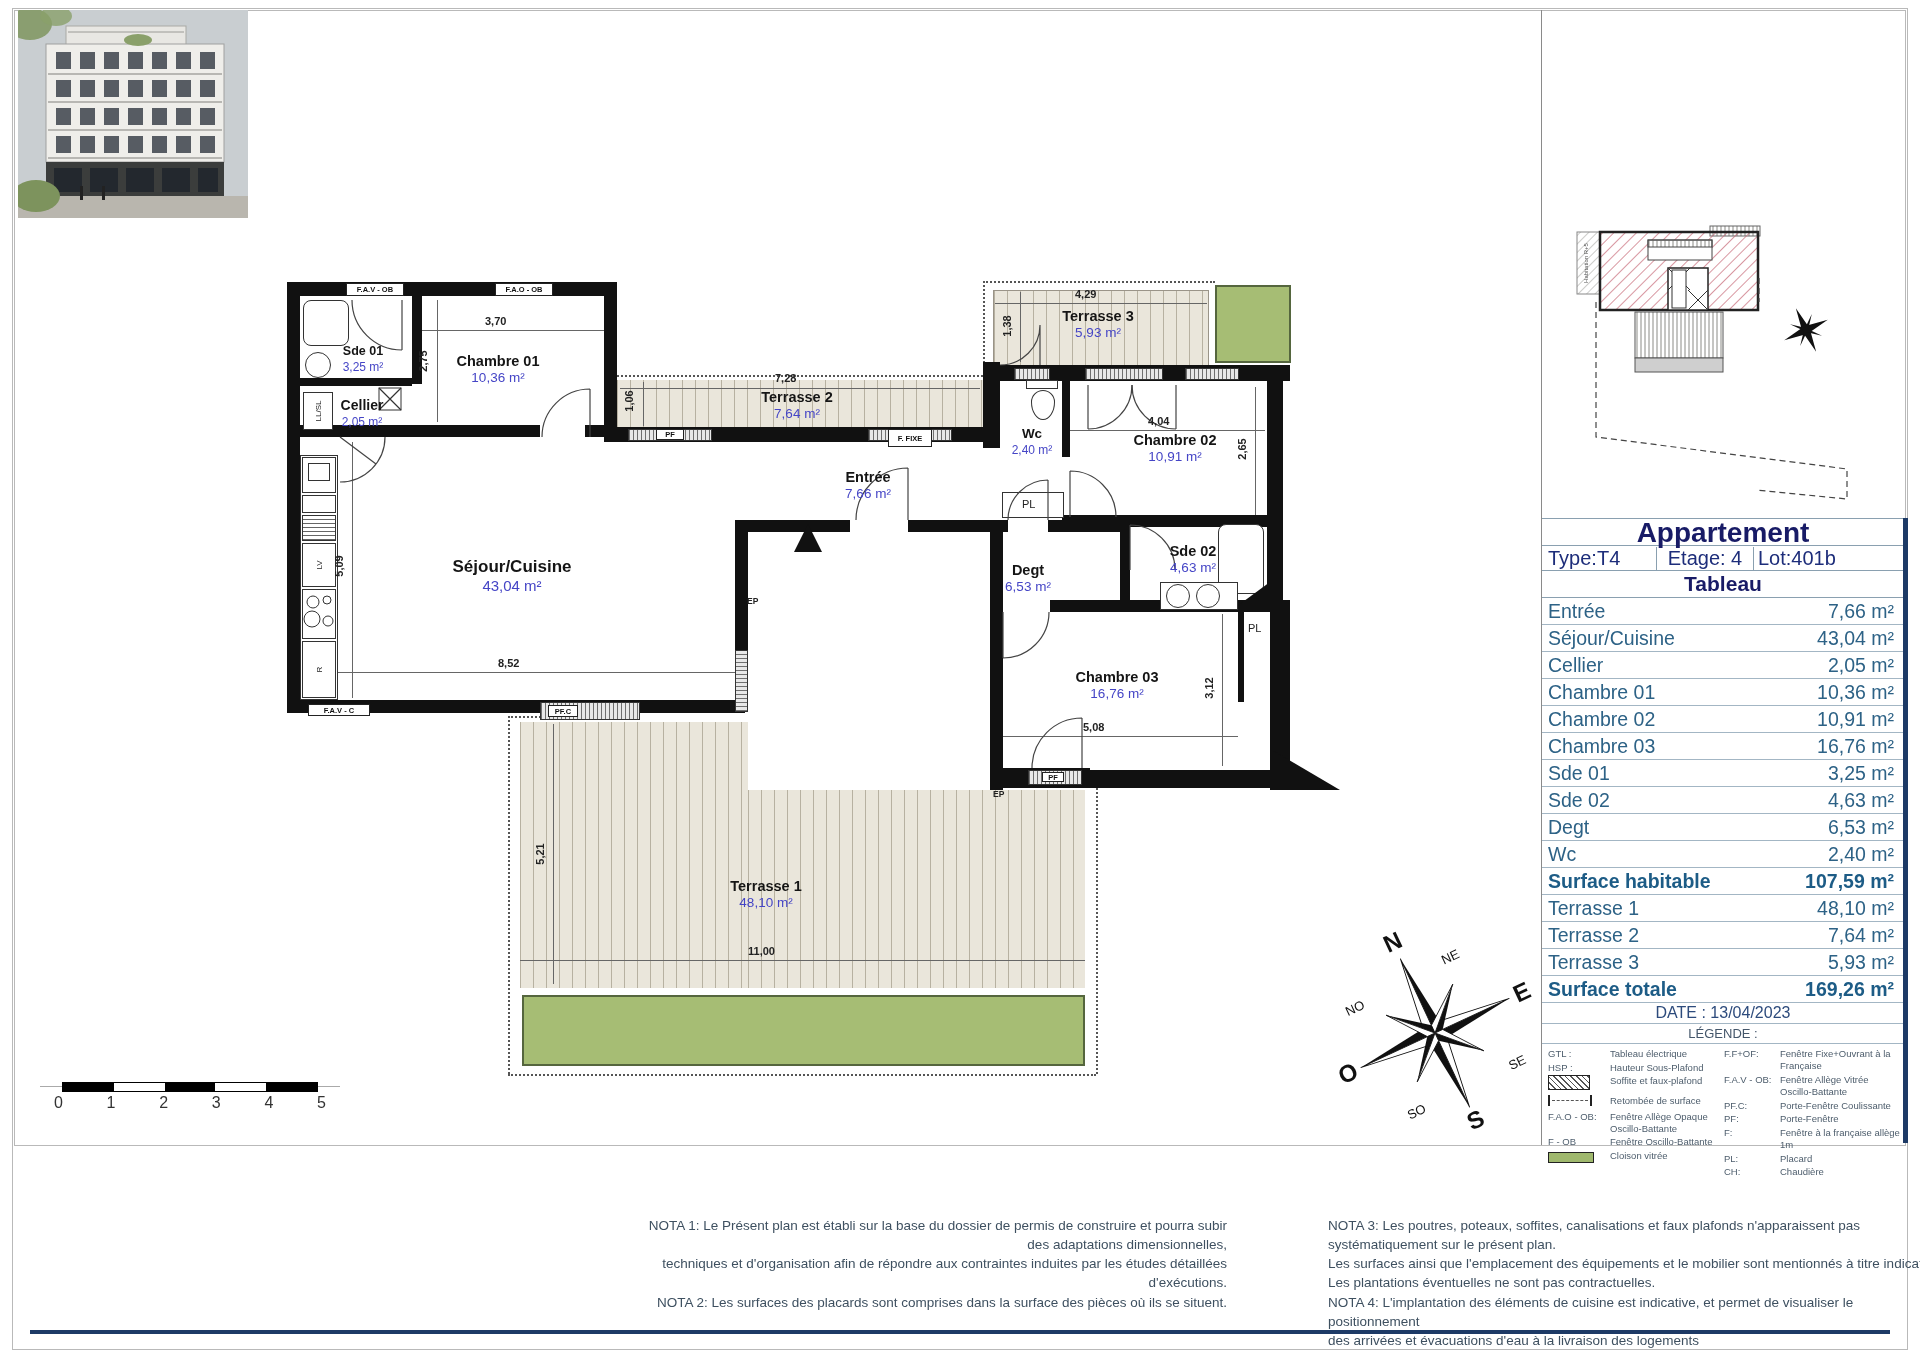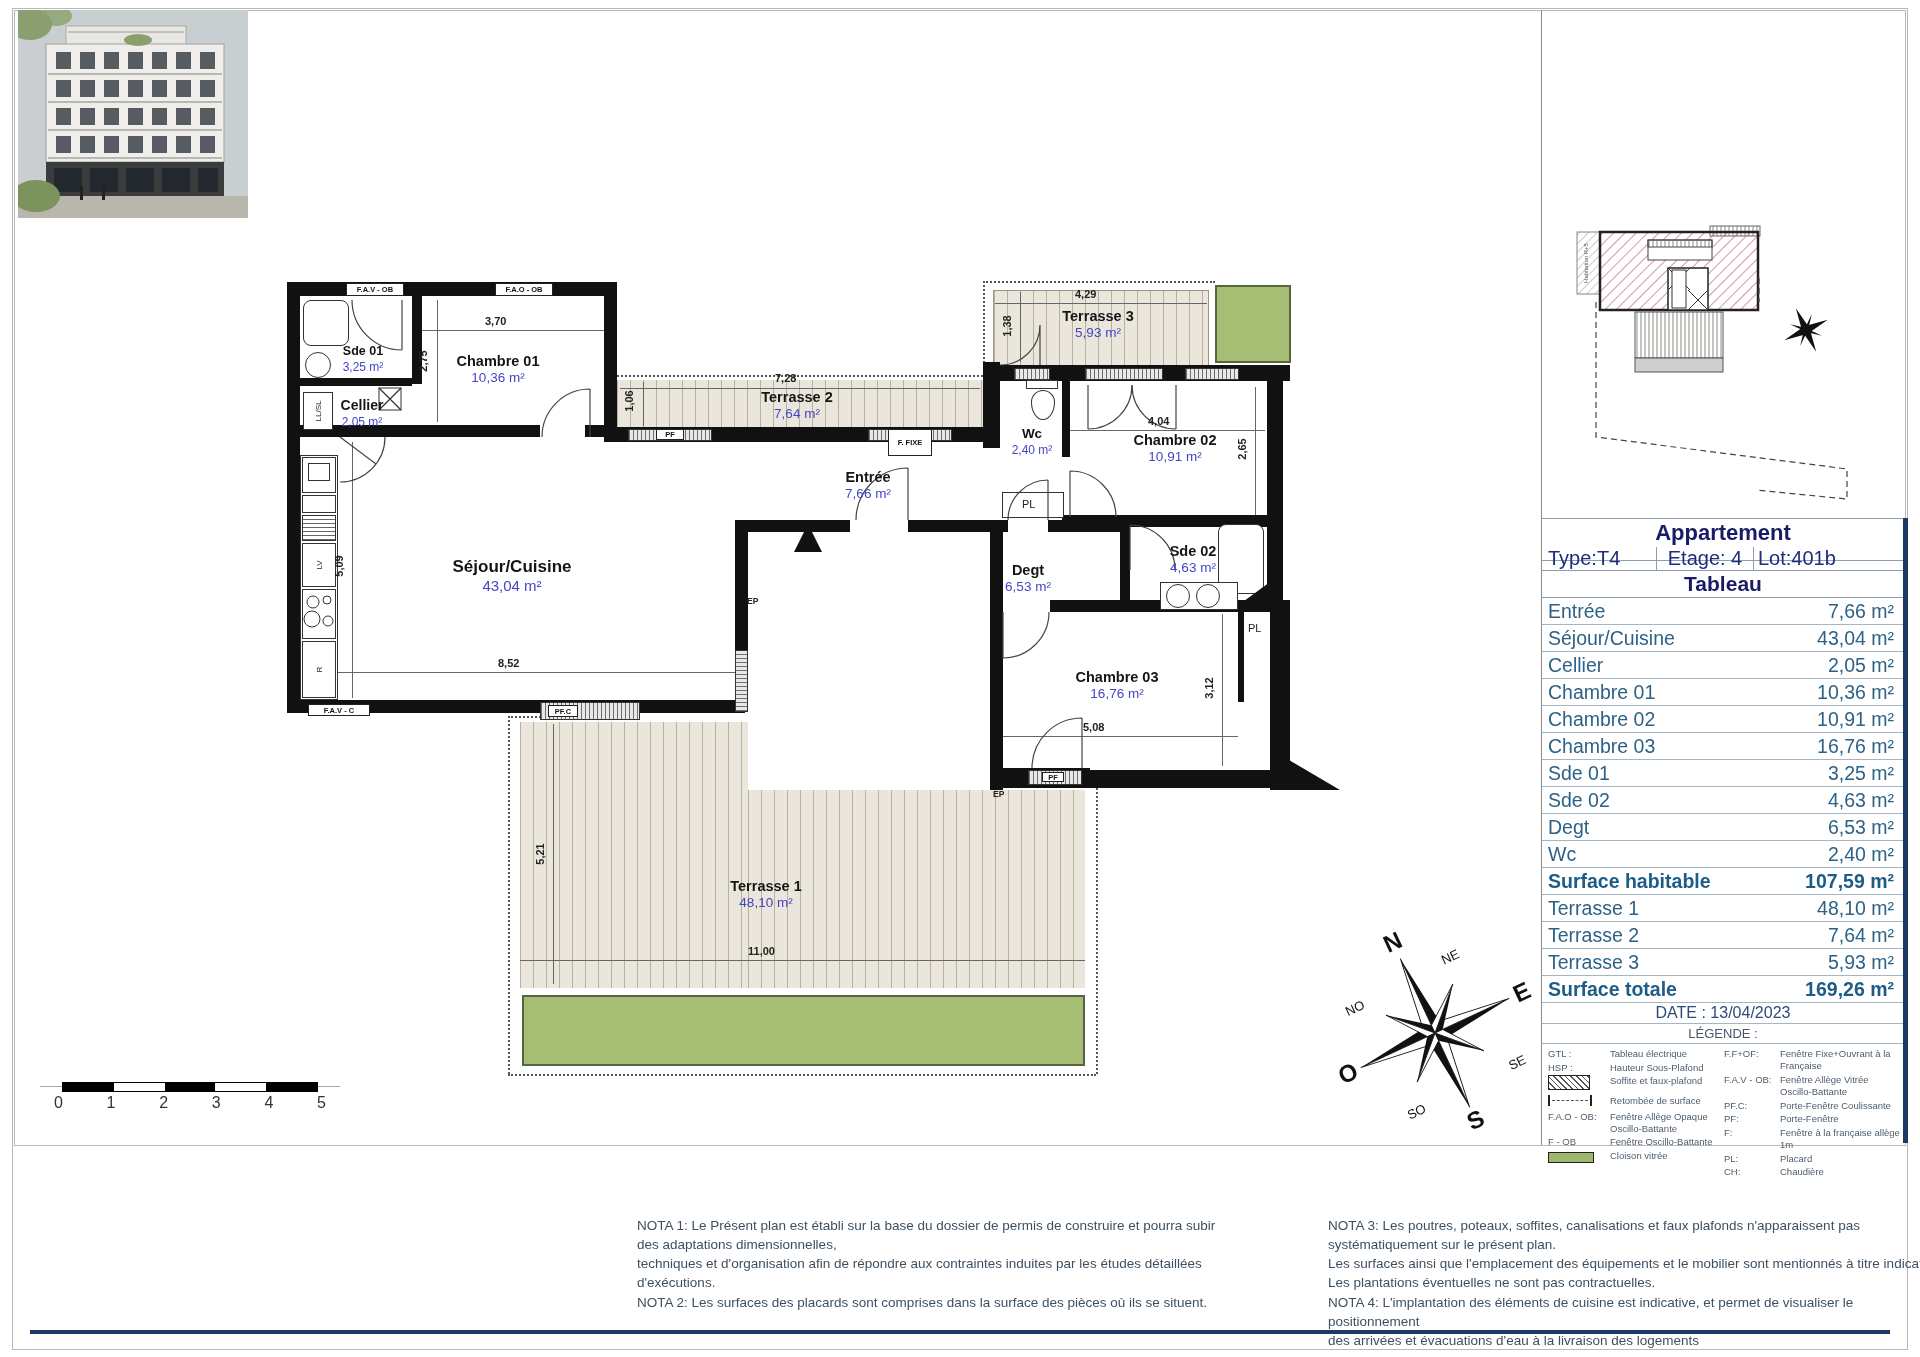--- a/index.html
+++ b/index.html
@@ -195,21 +195,21 @@
   <div class="wall" style="left:748px;top:520px;width:102px;height:12px;"></div>
   <div class="wall" style="left:908px;top:520px;width:82px;height:12px;"></div>
   <div class="wall" style="left:1238px;top:612px;width:6px;height:90px;"></div>
   <div class="wall" style="left:990px;top:768px;width:100px;height:20px;"></div>
   <div class="wall" style="left:1082px;top:770px;width:208px;height:18px;"></div>
   <div class="wall" style="left:1270px;top:600px;width:20px;height:190px;"></div>
 
   <div class="winstrip" style="left:628px;top:429px;width:84px;height:12px;"></div>
   <div class="wlabel" style="left:656px;top:429px;width:28px;height:11px;">PF</div>
   <div class="winstrip" style="left:868px;top:429px;width:84px;height:12px;"></div>
-  <div class="wlabel" style="left:888px;top:429px;width:44px;height:27px;">F. FIXE</div>
+  <div class="wlabel" style="left:888px;top:429px;width:44px;height:18px;">F. FIXE</div>
   <div class="winstrip" style="left:540px;top:702px;width:100px;height:18px;"></div>
   <div class="wlabel" style="left:548px;top:705px;width:30px;height:12px;">PF.C</div>
   <div class="winstrip" style="left:1085px;top:368px;width:78px;height:12px;"></div>
   <div class="winstrip" style="left:1185px;top:368px;width:54px;height:12px;"></div>
   <div class="winstrip" style="left:1014px;top:368px;width:36px;height:12px;"></div>
   <div class="winstrip" style="left:1028px;top:770px;width:54px;height:15px;"></div>
   <div class="wlabel" style="left:1042px;top:772px;width:22px;height:10px;">PF</div>
   <div class="winstrip horiz" style="left:735px;top:650px;width:13px;height:62px;"></div>
   <div class="wlabel" style="left:346px;top:283px;width:58px;height:13px;">F.A.V - OB</div>
   <div class="wlabel" style="left:495px;top:283px;width:58px;height:13px;">F.A.O - OB</div>
@@ -401,21 +401,21 @@
     </div>
   <div class="sticks">
     <span>0</span>
       <span>1</span>
       <span>2</span>
       <span>3</span>
       <span>4</span>
       <span>5</span>
   </div>
 
-  <div class="ptitle" style="top:518px;height:43px;font-size:22px;line-height:27px;">Appartement</div>
+  <div class="ptitle" style="top:518px;height:28px;font-size:28px;line-height:27px;">Appartement</div>
   <div class="typerow" style="top:546px;">
     <span style="width:114px;padding-left:6px;">Type:T4</span>
     <span style="width:98px;text-align:center;border-left:1px solid #8aa0b0;border-right:1px solid #8aa0b0;">Etage: 4</span>
     <span style="flex:1;padding-left:4px;">Lot:401b</span>
   </div>
   <div class="ptitle" style="top:571px;height:27px;font-size:21px;line-height:26px;border-top:none;">Tableau</div>
   <div class="srow" style="top:598px;">
       <span>Entrée</span>
       <span class="val">7,66 m²</span>
     </div>
@@ -532,21 +532,21 @@
     <div class="litem">
         <span class="lterm">PL:</span>
         <span class="ldesc">Placard</span>
       </div>
     <div class="litem">
         <span class="lterm">CH:</span>
         <span class="ldesc">Chaudière</span>
       </div>
   </div>
 
-  <div class="nota" style="left:637px;top:1216px;width:590px;">NOTA 1: Le Présent plan est établi sur la base du dossier de permis de construire et pourra subir
+  <div class="nota" style="left:637px;top:1216px;width:590px;text-align:right;">NOTA 1: Le Présent plan est établi sur la base du dossier de permis de construire et pourra subir
 des adaptations dimensionnelles,
 techniques et d'organisation afin de répondre aux contraintes induites par les études détaillées
 d'exécutions.
 NOTA 2: Les surfaces des placards sont comprises dans la surface des pièces où ils se situent.</div>
   <div class="nota" style="left:1328px;top:1216px;width:618px;">NOTA 3: Les poutres, poteaux, soffites, canalisations et faux plafonds n'apparaissent pas
 systématiquement sur le présent plan.
 Les surfaces ainsi que l'emplacement des équipements et le mobilier sont mentionnés à titre indicatif.
 Les plantations éventuelles ne sont pas contractuelles.
 NOTA 4: L'implantation des éléments de cuisine est indicative, et permet de visualiser le positionnement
 des arrivées et évacuations d'eau à la livraison des logements</div>

